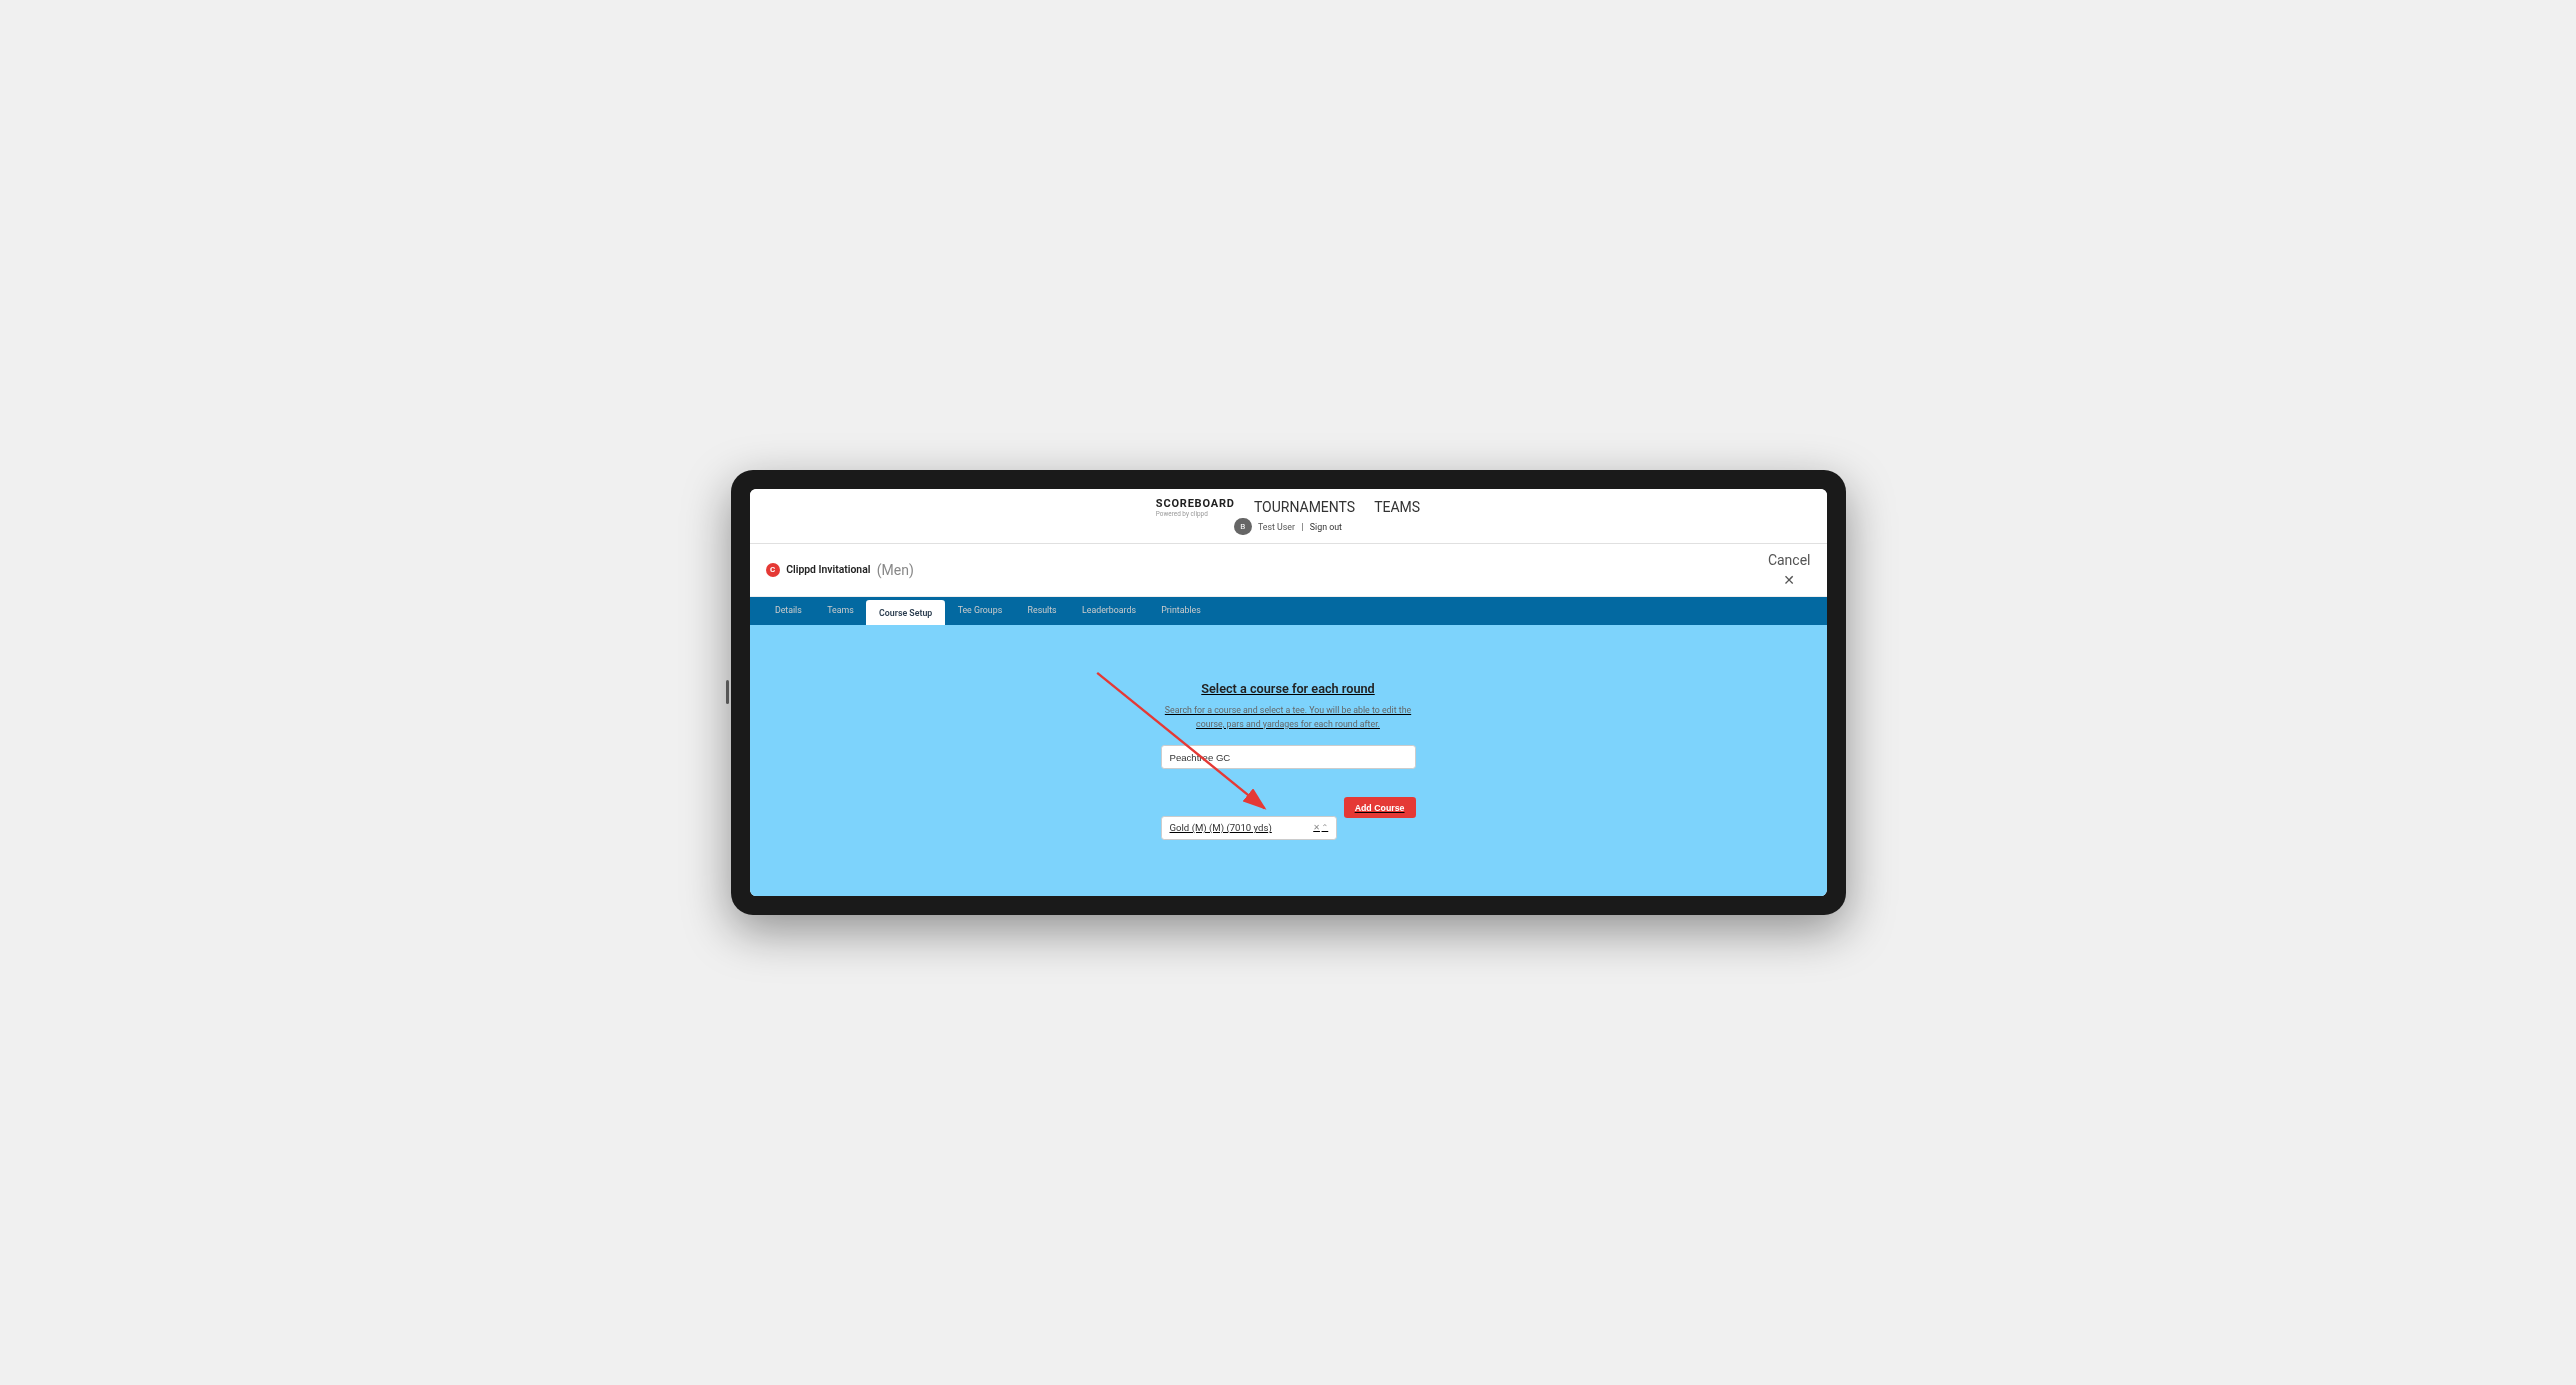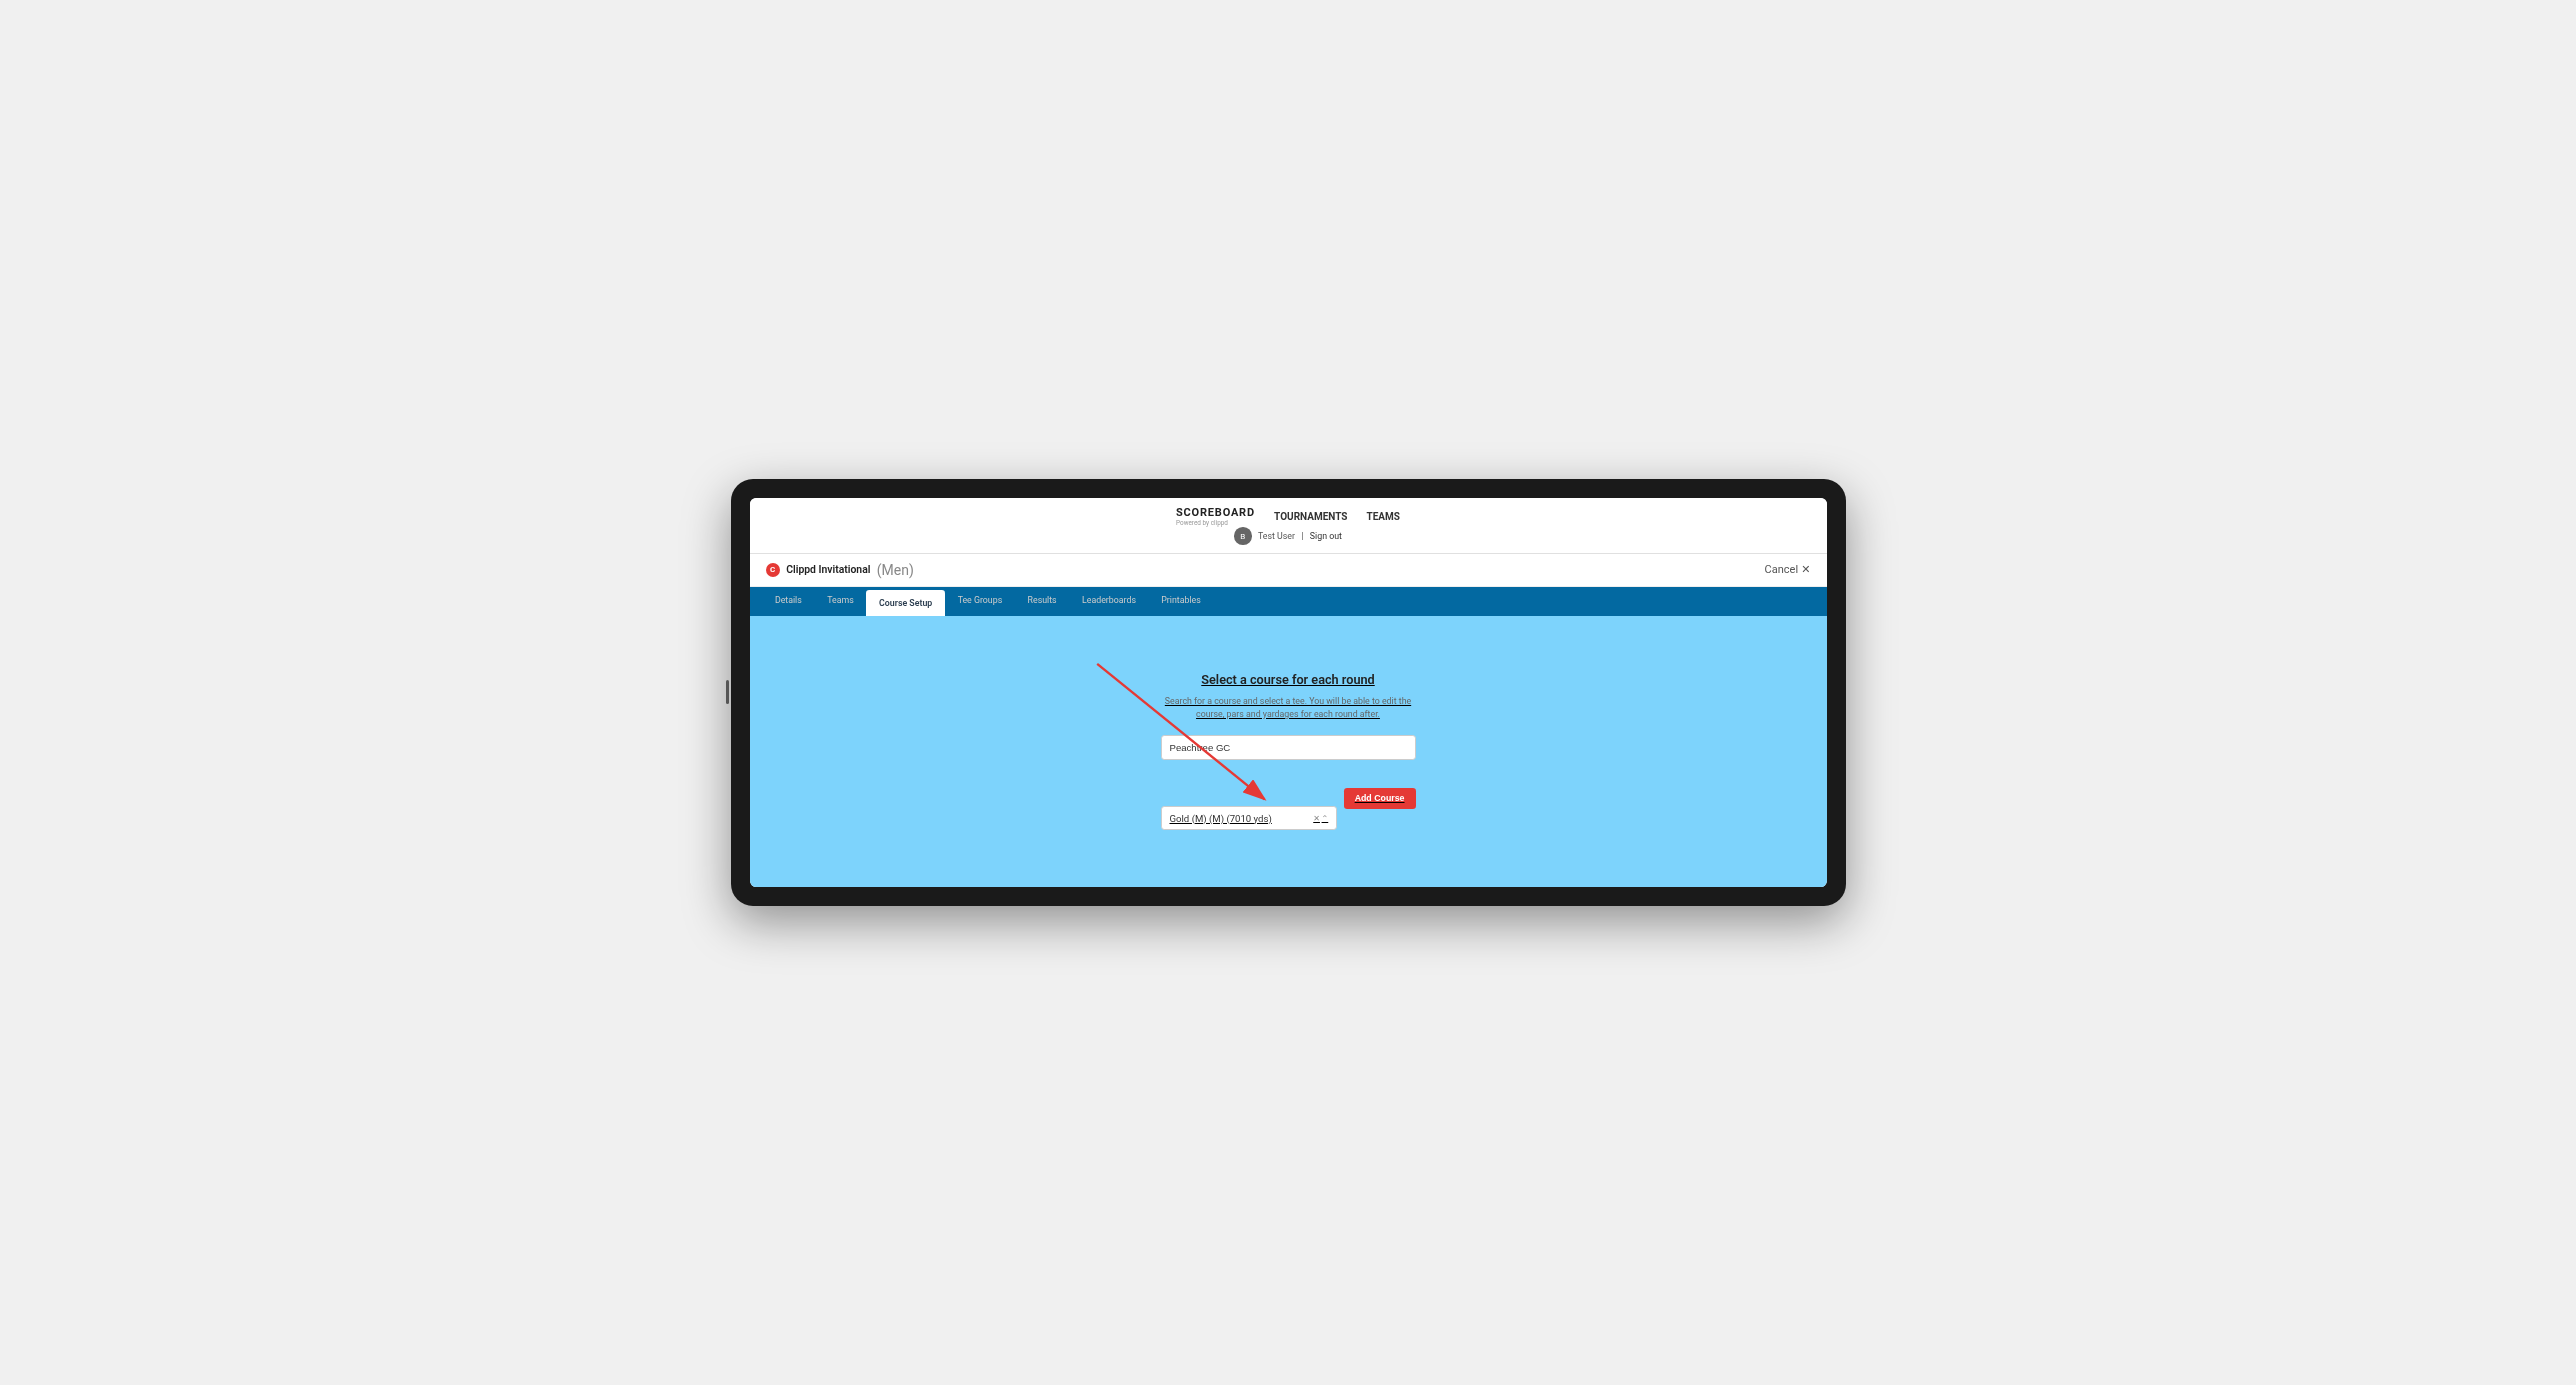--- a/index.html
+++ b/index.html
@@ -70,24 +70,24 @@
       font-size: 6.4px;
       color: #999;
     }
     .nav-links {
       display: flex;
       gap: 19px;
       align-items: center;
       margin-left: 16px;
     }
     .nav-links a {
-      font-size: 10px;
+      font-size: 14px;
       color: #333;
       text-decoration: none;
-      font-weight: 700;
+      font-weight: 400;
     }
     .nav-left {
       display: flex;
       align-items: center;
       gap: 3.2px;
     }
     .nav-right {
       display: flex;
       align-items: center;
       gap: 6.4px;
@@ -134,26 +134,27 @@
       color: #fff;
       font-size: 8px;
       font-weight: 700;
     }
     .tournament-title .badge {
       font-size: 14px;
       color: #888;
       font-weight: 400;
     }
     .cancel-btn {
-      font-size: 11px;
+      font-size: 14px;
       color: #555;
       cursor: pointer;
       display: flex;
       align-items: center;
       gap: 3.2px;
+      flex-direction: column;
     }
 
     
     .tab-bar {
       background: #0369a1;
       display: flex;
       gap: 0;
       padding: 0 12.7px;
     }
     .tab-item {

